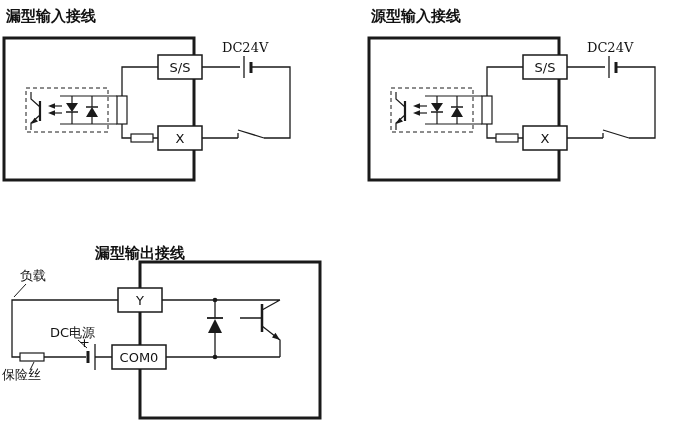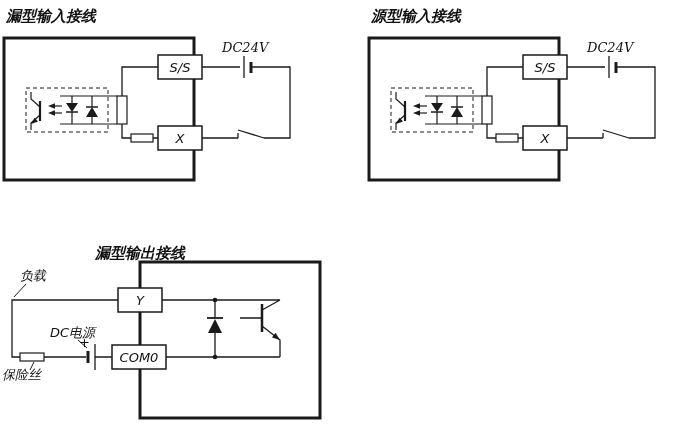--- a/index.html
+++ b/index.html
@@ -3,21 +3,20 @@
 <meta charset="utf-8">
 <style>
   html, body { margin: 0; padding: 0; background: #fff; }
   .page {
     position: relative;
     width: 698px;
     height: 432px;
     background: #ffffff;
     overflow: hidden;
     font-family: "DejaVu Sans", sans-serif;
-    font-style: italic;
   }
   .diag { position: absolute; }
   .diag-sink-input   { left: 0;     top: 0; }
   .diag-source-input { left: 365px; top: 0; }
   .diag-sink-output  { left: 0;     top: 240px; }
 
   svg text { fill: #111; stroke: none; }
   .title { font-family: "DejaVu Sans", sans-serif; font-size: 15px; font-weight: bold; }
   .term  { font-family: "DejaVu Sans", sans-serif; font-size: 13px; text-anchor: middle; }
   .serif { font-family: "DejaVu Serif", serif; font-size: 13px; }

